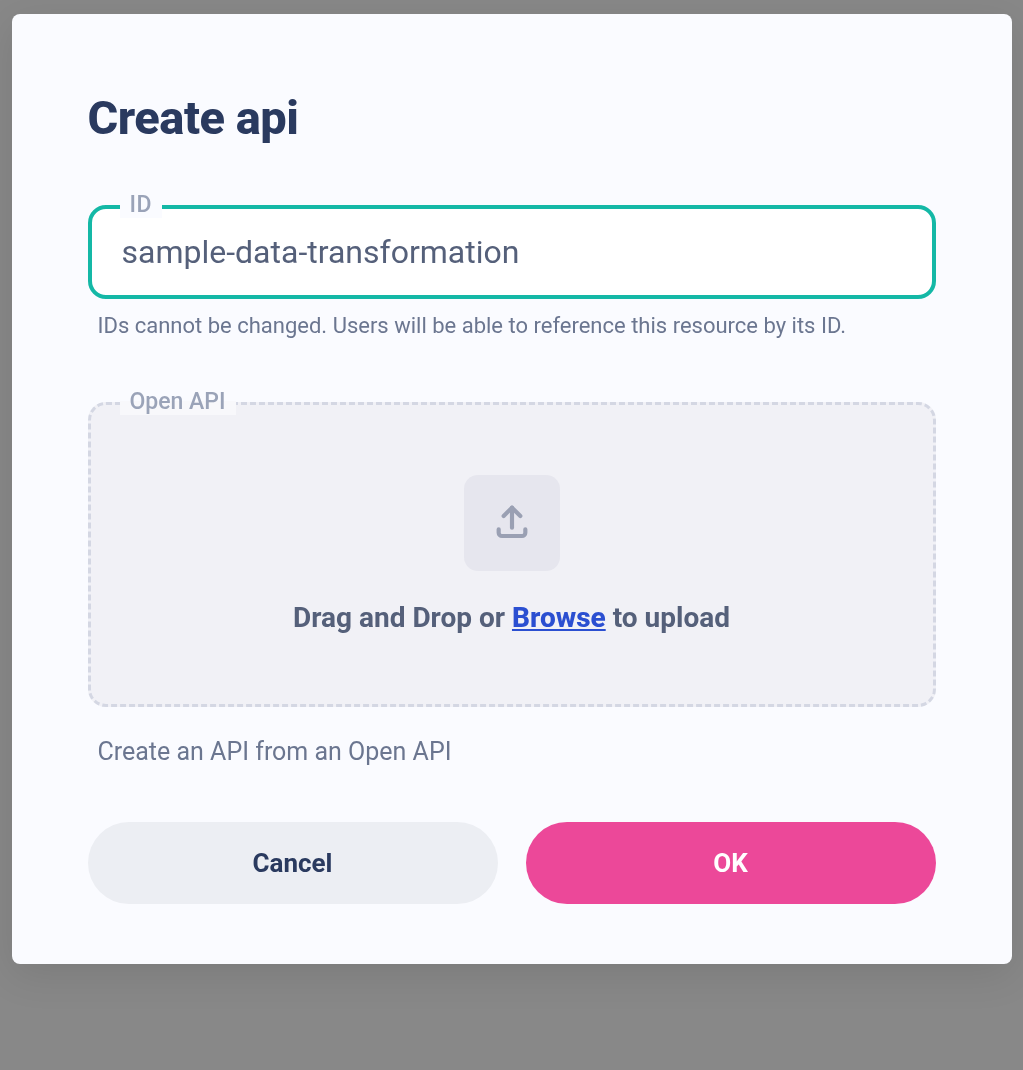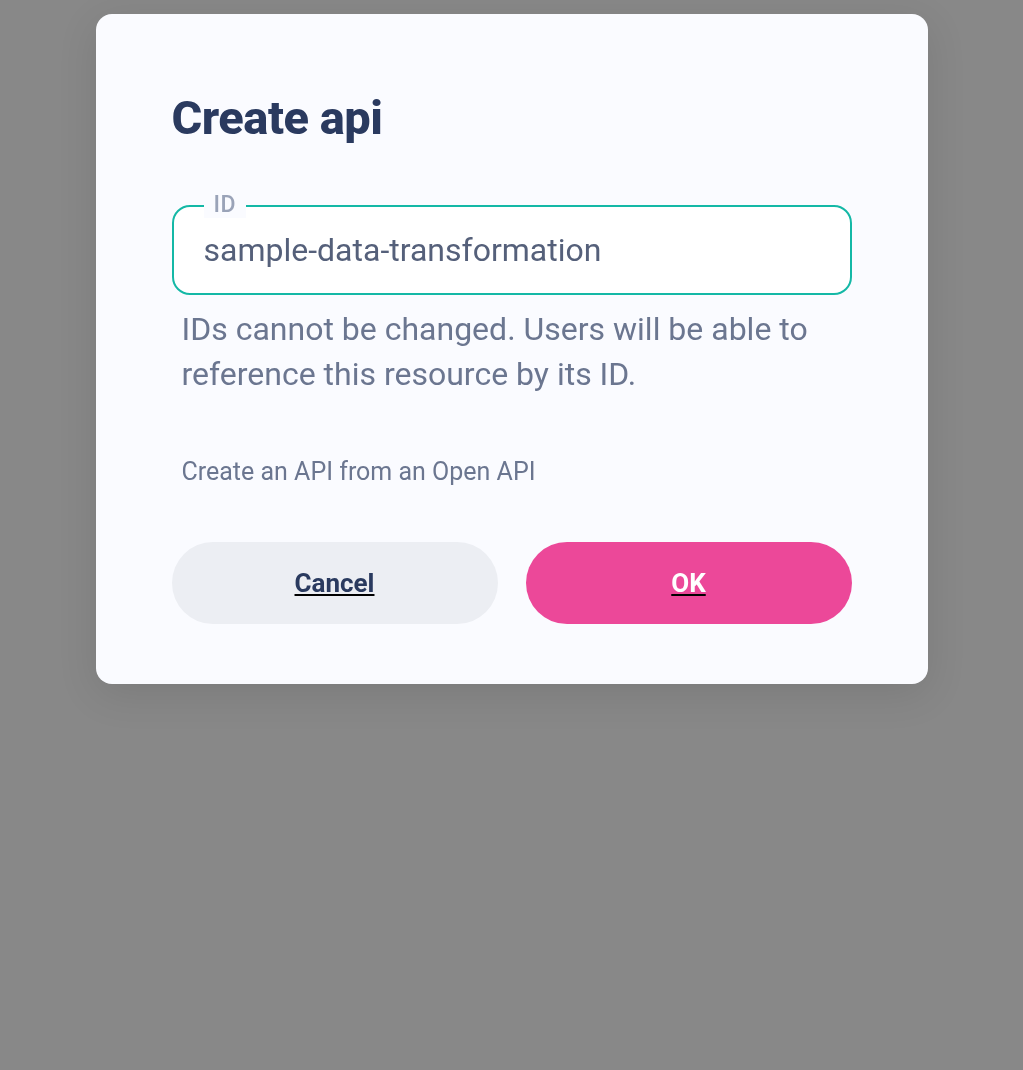--- a/index.html
+++ b/index.html
@@ -12,22 +12,22 @@
       height: 1070px;
       background: #888;
       font-family: -apple-system, BlinkMacSystemFont, "Segoe UI", Roboto, Helvetica, Arial, sans-serif;
       display: flex;
       justify-content: center;
       align-items: flex-start;
       overflow: hidden;
     }
     .modal {
       background: #fafbff;
-      border-radius: 16px;
-      width: 832px;
+      border-radius: 8px;
+      width: 1000px;
       margin-top: 14px;
       padding: 76px 76px 60px 76px;
       box-shadow: 0 10px 40px rgba(0,0,0,0.1);
     }
     .modal-title {
       font-size: 47px;
       font-weight: 800;
       color: #2a3a5f;
       letter-spacing: -0.5px;
       margin-bottom: 60px;
@@ -42,31 +42,31 @@
       left: 32px;
       background: #fafbff;
       padding: 0 10px;
       font-size: 23px;
       font-weight: 500;
       color: #9aa3b8;
       letter-spacing: 0.5px;
     }
     .text-input {
       width: 100%;
-      border: 2px solid #14b8a6;
+      border: 4px solid #14b8a6;
       border-radius: 18px;
       padding: 24px 30px;
       font-size: 32px;
       color: #55607a;
       background: #fff;
       outline: none;
       font-family: inherit;
     }
     .helper-text {
-      font-size: 32px;
+      font-size: 22px;
       line-height: 1.4;
       color: #6b7690;
       margin-bottom: 60px;
       padding-left: 10px;
     }
     .dropzone-wrap {
       position: relative;
       margin-bottom: 30px;
     }
     .dropzone-label {
@@ -131,21 +131,20 @@
     }
     .dropzone-helper {
       font-size: 25px;
       color: #6b7690;
       padding-left: 10px;
       margin-bottom: 56px;
     }
     .button-row {
       display: flex;
       gap: 28px;
-      text-decoration: underline;
     }
     .btn {
       flex: 1;
       border: none;
       border-radius: 999px;
       padding: 26px 0;
       font-size: 26px;
       font-weight: 700;
       cursor: pointer;
       font-family: inherit;
@@ -164,19 +163,36 @@
 
 <div class="modal">
   <h1 class="modal-title">Create api</h1>
 
   <div class="field-wrap">
     <label class="field-label">ID</label>
     <input type="text" class="text-input" value="sample-data-transformation" style="">
   </div>
   <p class="helper-text">IDs cannot be changed. Users will be able to reference this resource by its ID.</p>
 
+  <div class="dropzone-wrap">
+    <label class="dropzone-label">Open API</label>
+    <div class="dropzone">
+      <div class="upload-icon-box">
+        <span>
+          <svg viewBox="0 0 24 24">
+            <path d="M4 17v2a2 2 0 0 0 2 2h12a2 2 0 0 0 2-2v-2"></path>
+            <polyline points="7 9 12 4 17 9"></polyline>
+            <line x1="12" y1="4" x2="12" y2="16"></line>
+          </svg>
+        </span>
+      </div>
+      <div class="dropzone-text">
+        <span>Drag and Drop or </span><span class="browse-link">Browse</span><span> to upload</span>
+      </div>
+    </div>
+  </div>
   <p class="dropzone-helper">Create an API from an Open API</p>
 
   <div class="button-row">
     <button class="btn btn-cancel">Cancel</button>
     <button class="btn btn-ok">OK</button>
   </div>
 </div>
 
 </body></html>

